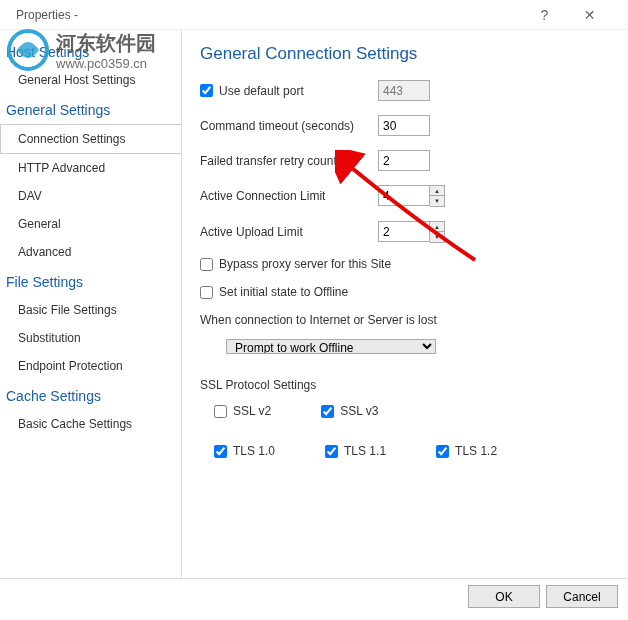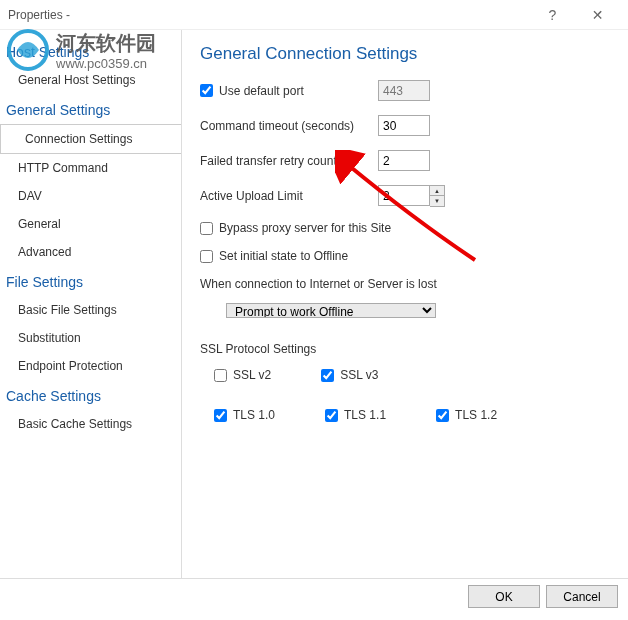--- a/index.html
+++ b/index.html
@@ -1,26 +1,26 @@
 <!DOCTYPE html>
 <html><head>
 <meta charset="utf-8">
 <style>
 * { margin: 0; padding: 0; box-sizing: border-box; }
 body { font-family: "Segoe UI", Tahoma, sans-serif; font-size: 12px; color: #333; background: #fff; width: 628px; height: 620px; position: relative; overflow: hidden; }
 
-.titlebar { height: 30px; display: flex; align-items: center; padding: 0 8px; font-size: 12px; color: #555; border-bottom: 1px solid #eee; }
+.titlebar { height: 30px; display: flex; align-items: center; padding: 0 16px; font-size: 12px; color: #555; border-bottom: 1px solid #eee; }
 .titlebar .title { flex: 1; }
 .titlebar .ctrl { width: 45px; height: 30px; display: flex; align-items: center; justify-content: center; color: #666; font-size: 14px; }
 
 .content { display: flex; height: 548px; }
 .sidebar { width: 182px; background: #fff; border-right: 1px solid #ddd; padding-top: 6px; overflow: hidden; position: relative; }
 .side-header { color: #1a5fa8; font-size: 14px; padding: 8px 6px 6px 6px; font-weight: 400; }
 .side-item { padding: 7px 6px 7px 18px; font-size: 12px; color: #333; cursor: pointer; }
-.side-item.selected { background: #fff; border: 1px solid #ccc; border-right: 1px solid #fff; margin-right: -1px; padding-left: 24px; }
+.side-item.selected { background: #fff; border: 1px solid #ccc; border-right: 1px solid #fff; margin-right: -1px; padding-left: 17px; }
 
 .main { flex: 1; padding: 14px 18px 10px 18px; position: relative; }
 .main-title { color: #1a5fa8; font-size: 17px; font-weight: 400; margin-bottom: 16px; }
 
 .row { display: flex; align-items: center; margin-bottom: 14px; }
 .row .label { width: 178px; font-size: 12px; color: #333; }
 .row input[type=text] { width: 52px; height: 21px; border: 1px solid #aaa; padding: 0 4px; font-size: 12px; }
 .row input[type=text][disabled] { background: #f0f0f0; color: #777; }
 .spinner-wrap { display: flex; }
 .spinner-wrap input { width: 40px; height: 21px; border: 1px solid #aaa; padding: 0 4px; font-size: 12px; }
@@ -62,21 +62,21 @@
   <span class="ctrl">✕</span>
 </div>
 
 <div class="content">
   <div class="sidebar">
     <div class="side-header">Host Settings</div>
     <div class="side-item">General Host Settings</div>
 
     <div class="side-header">General Settings</div>
     <div class="side-item selected">Connection Settings</div>
-    <div class="side-item">HTTP Command</div>
+    <div class="side-item">HTTP Advanced</div>
     <div class="side-item">DAV</div>
     <div class="side-item">General</div>
     <div class="side-item">Advanced</div>
 
     <div class="side-header">File Settings</div>
     <div class="side-item">Basic File Settings</div>
     <div class="side-item">Substitution</div>
     <div class="side-item">Endpoint Protection</div>
 
     <div class="side-header">Cache Settings</div>
@@ -97,20 +97,30 @@
     <div class="row">
       <div class="label">Command timeout (seconds)</div>
       <input type="text" value="30" style="">
     </div>
 
     <div class="row">
       <div class="label">Failed transfer retry count:</div>
       <input type="text" value="2" style="">
     </div>
 
+    <div class="row">
+      <div class="label">Active Connection Limit</div>
+      <div class="spinner-wrap">
+        <input type="text" value="4" style="">
+        <div class="spinner-btns">
+            <span>▲</span>
+            <span>▼</span>
+          </div>
+      </div>
+    </div>
 
     <div class="row">
       <div class="label">Active Upload Limit</div>
       <div class="spinner-wrap">
         <input type="text" value="2" style="">
         <div class="spinner-btns">
             <span>▲</span>
             <span>▼</span>
           </div>
       </div>

